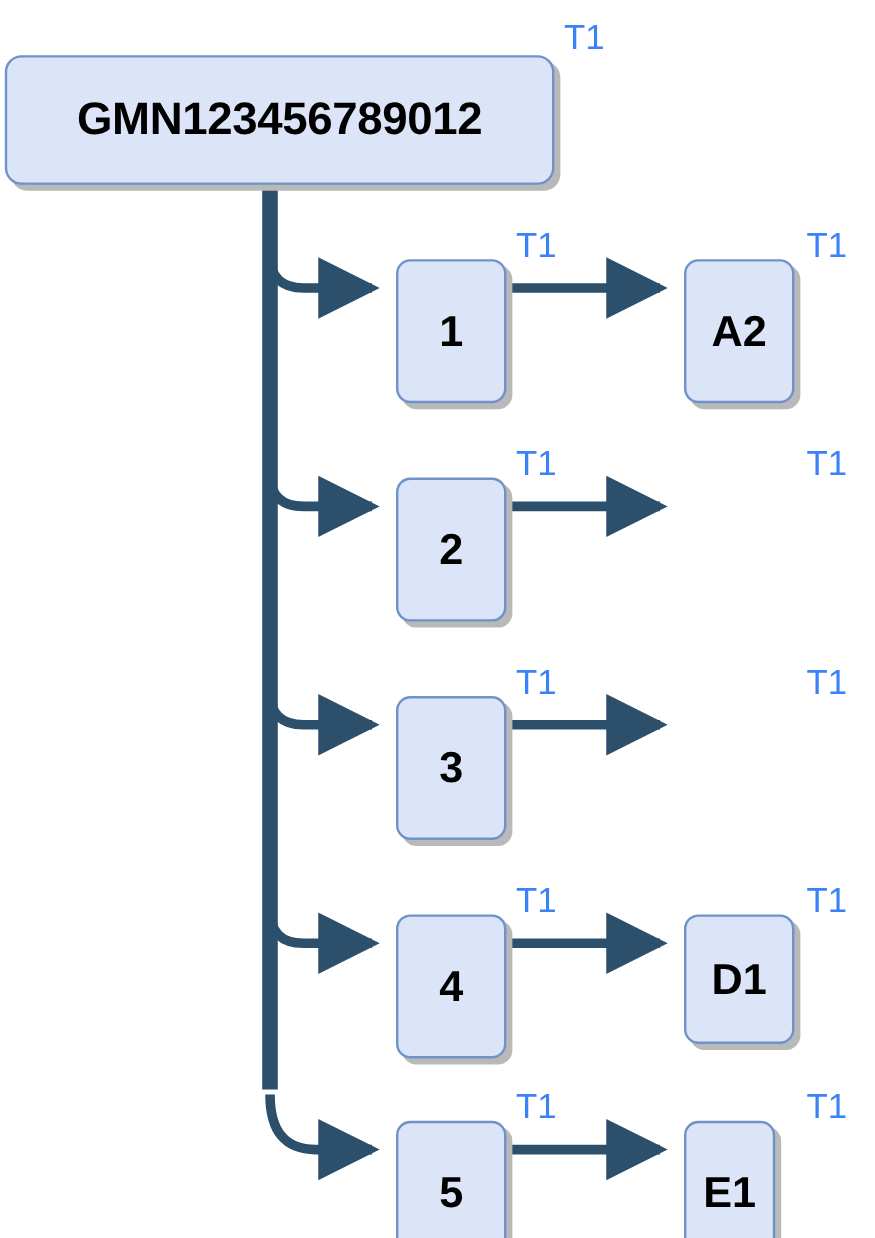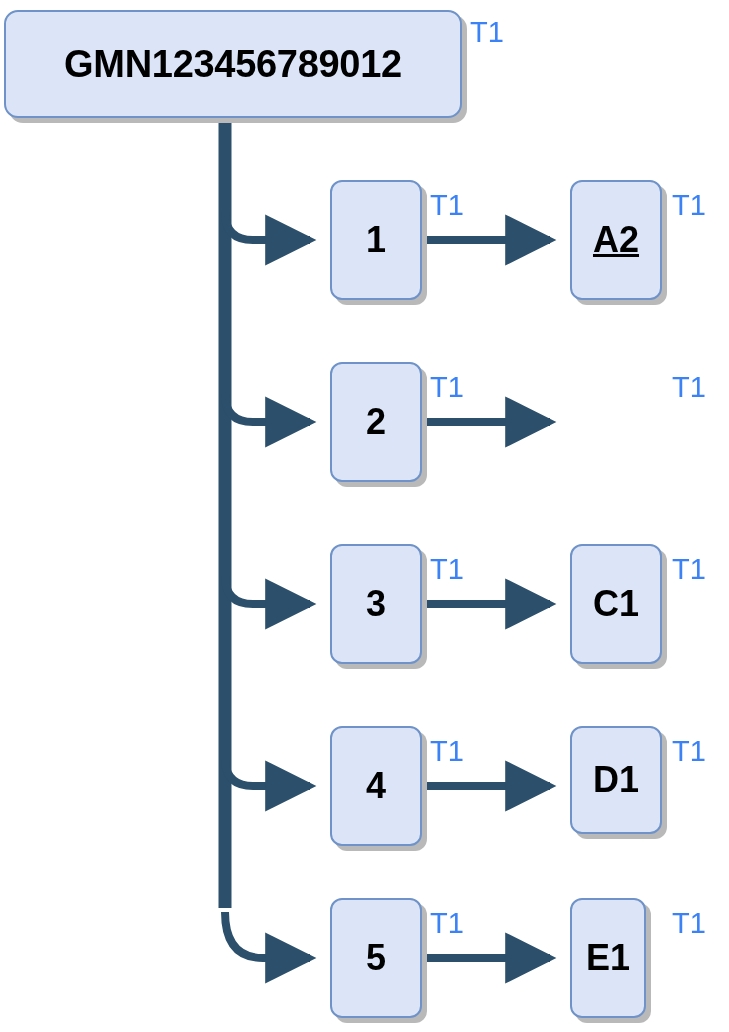--- a/index.html
+++ b/index.html
@@ -31,20 +31,21 @@
     position: absolute;
     box-sizing: border-box;
     background: #dbe5f7;
     border: 2px solid #6f93c8;
     border-radius: 12px;
     box-shadow: 5px 5px 0 0 #b9b9b9;
     display: flex;
     align-items: center;
     justify-content: center;
     z-index: 3;
+    margin-top: 36px;
   }
   .node-label {
     font-weight: bold;
     color: #000000;
     line-height: 1;
     white-space: nowrap;
   }
   .node-root {
     border-radius: 14px;
   }
@@ -118,40 +119,37 @@
   <div class="node node-root" style="left:4px; top:10px; width:458px; height:108px;">
     <span class="node-label">GMN123456789012</span>
   </div>
   <span class="edge-label" style="left:470px; top:18px;">T1</span>
 
   <div class="node node-mid" style="left:330px; top:180px; width:92px; height:120px;">
     <span class="node-label">1</span>
   </div>
   <span class="edge-label" style="left:430px; top:191px;">T1</span>
 
-  <div class="node node-leaf" style="left:570px; top:180px; width:92px; height:120px;text-decoration:underline;">
+  <div class="node node-leaf" style="left:570px; top:180px; width:92px; height:120px;">
     <span class="node-label">A2</span>
   </div>
   <span class="edge-label" style="left:672px; top:191px;">T1</span>
 
   <div class="node node-mid" style="left:330px; top:362px; width:92px; height:120px;">
     <span class="node-label">2</span>
   </div>
   <span class="edge-label" style="left:430px; top:373px;">T1</span>
 
   <span class="edge-label" style="left:672px; top:373px;">T1</span>
 
   <div class="node node-mid" style="left:330px; top:544px; width:92px; height:120px;">
     <span class="node-label">3</span>
   </div>
   <span class="edge-label" style="left:430px; top:555px;">T1</span>
 
-  <div class="node node-leaf" style="left:570px; top:544px; width:92px; height:120px;">
-    <span class="node-label">C1</span>
-  </div>
   <span class="edge-label" style="left:672px; top:555px;">T1</span>
 
   <div class="node node-mid" style="left:330px; top:726px; width:92px; height:120px;">
     <span class="node-label">4</span>
   </div>
   <span class="edge-label" style="left:430px; top:737px;">T1</span>
 
   <div class="node node-leaf" style="left:570px; top:726px; width:92px; height:108px;justify-content:center;">
     <span class="node-label">D1</span>
   </div>

